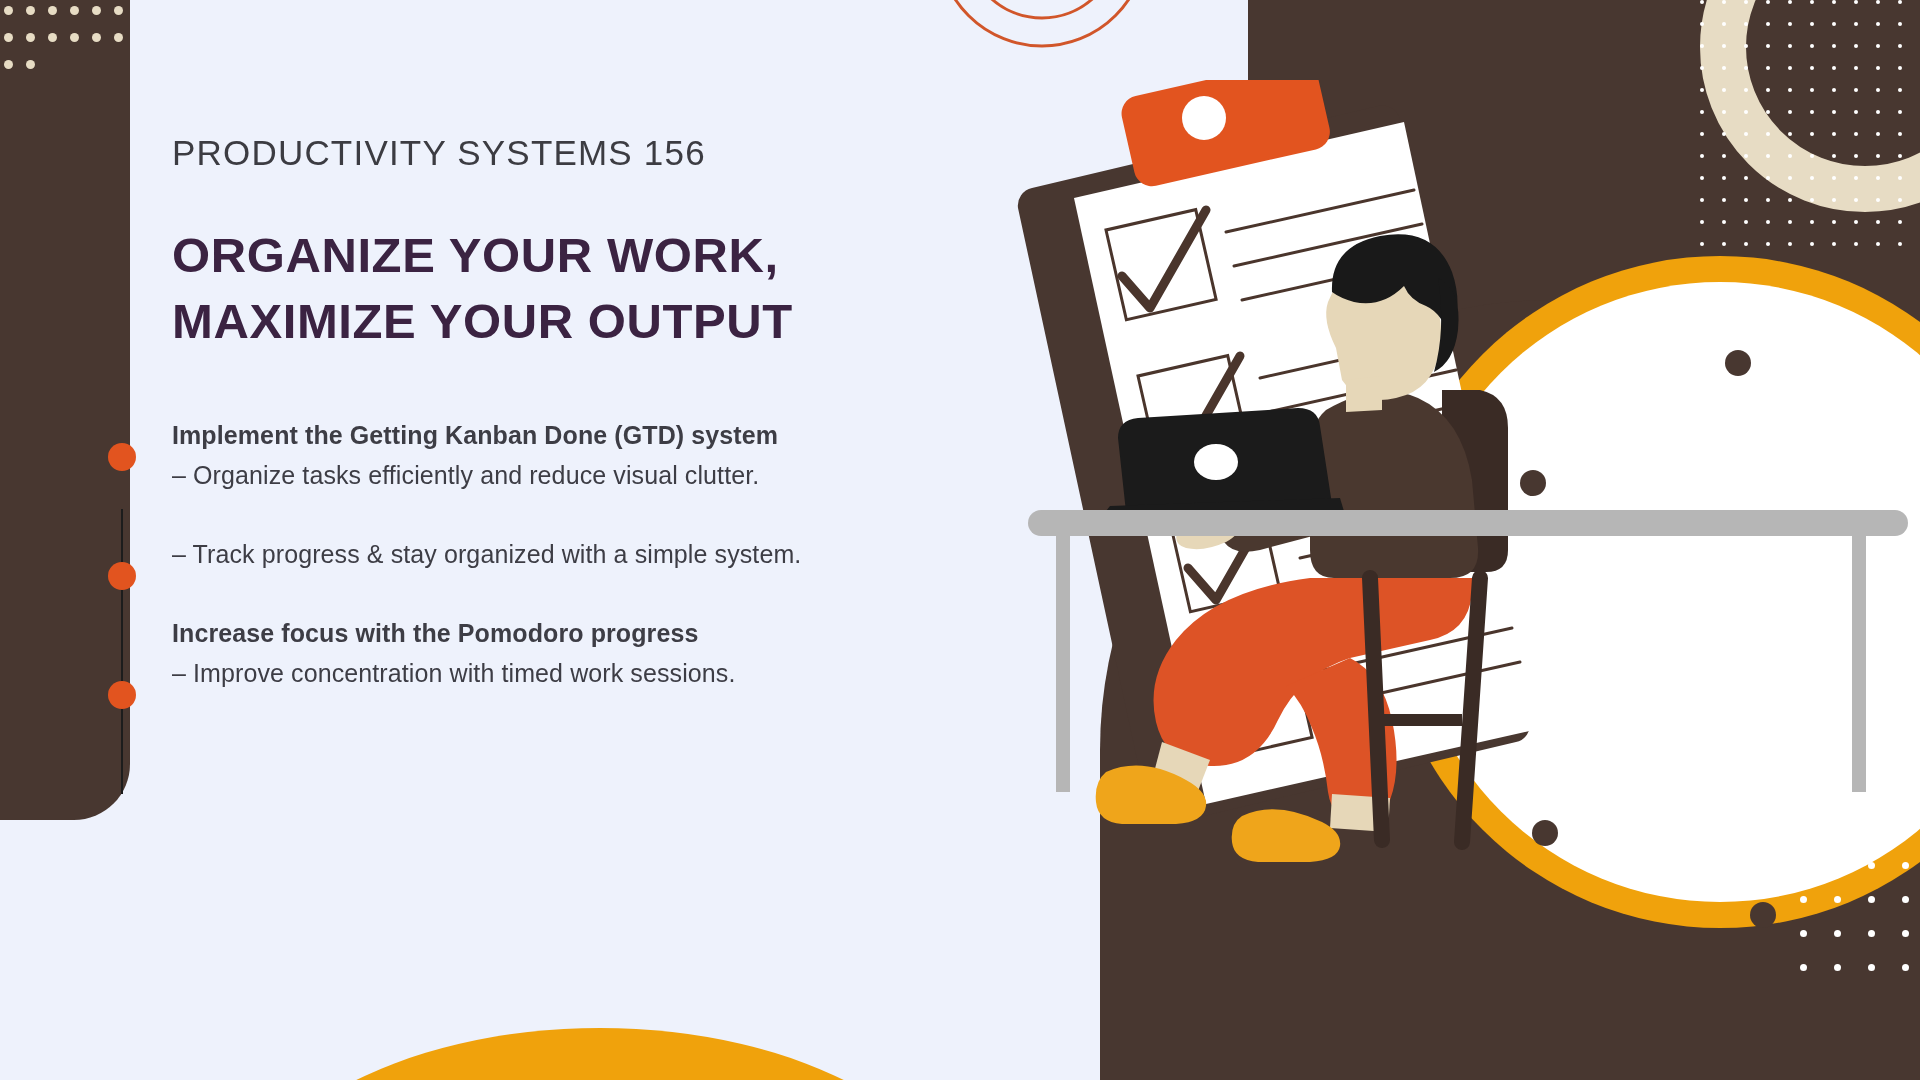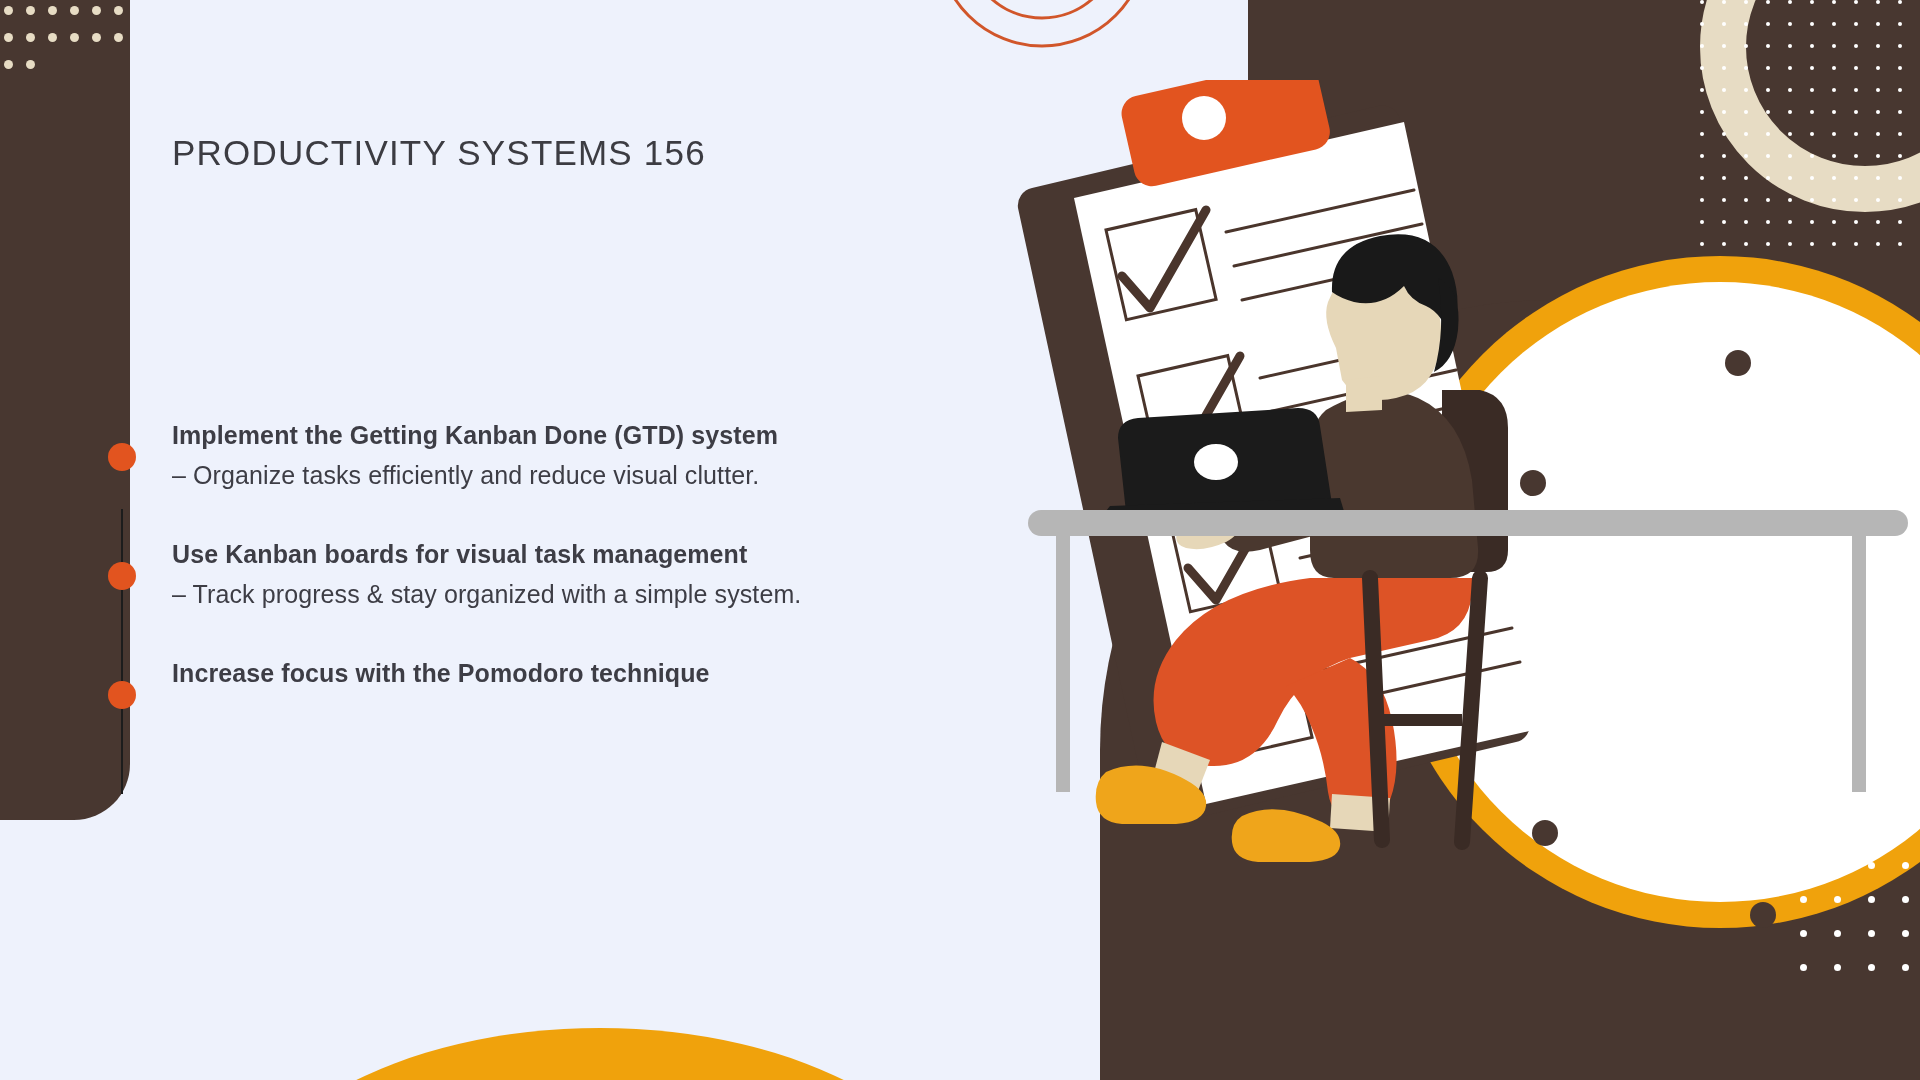--- a/index.html
+++ b/index.html
@@ -466,29 +466,33 @@
 
   <div class="rail"></div>
   <div class="rail-dot" style="top:443px;"></div>
   <div class="rail-dot" style="top:562px;"></div>
   <div class="rail-dot" style="top:681px;"></div>
 
   <div class="text-col">
 
     <div class="eyebrow">PRODUCTIVITY SYSTEMS 156</div>
 
+    <div class="headline">
+      <span class="hl-line">ORGANIZE YOUR WORK,</span>
+      <span class="hl-line">MAXIMIZE YOUR OUTPUT</span>
+    </div>
 
     <div class="bullets">
       <div class="bullet">
         <div class="b-title">Implement the Getting Kanban Done (GTD) system</div>
         <div class="b-desc">– Organize tasks efficiently and reduce visual clutter.</div>
       </div>
       <div class="bullet">
-        <div class="b-title">Use Kanban boards for visual task management</div>
         <div class="b-desc">– Track progress &amp; stay organized with a simple system.</div>
       </div>
       <div class="bullet">
-        <div class="b-title">Increase focus with the Pomodoro technique</div>
+        <div class="b-title">Increase focus with the Pomodoro progress</div>
+        <div class="b-desc">– Improve concentration with timed work sessions.</div>
       </div>
     </div>
   </div>
 
 </div>
 
 </body></html>

